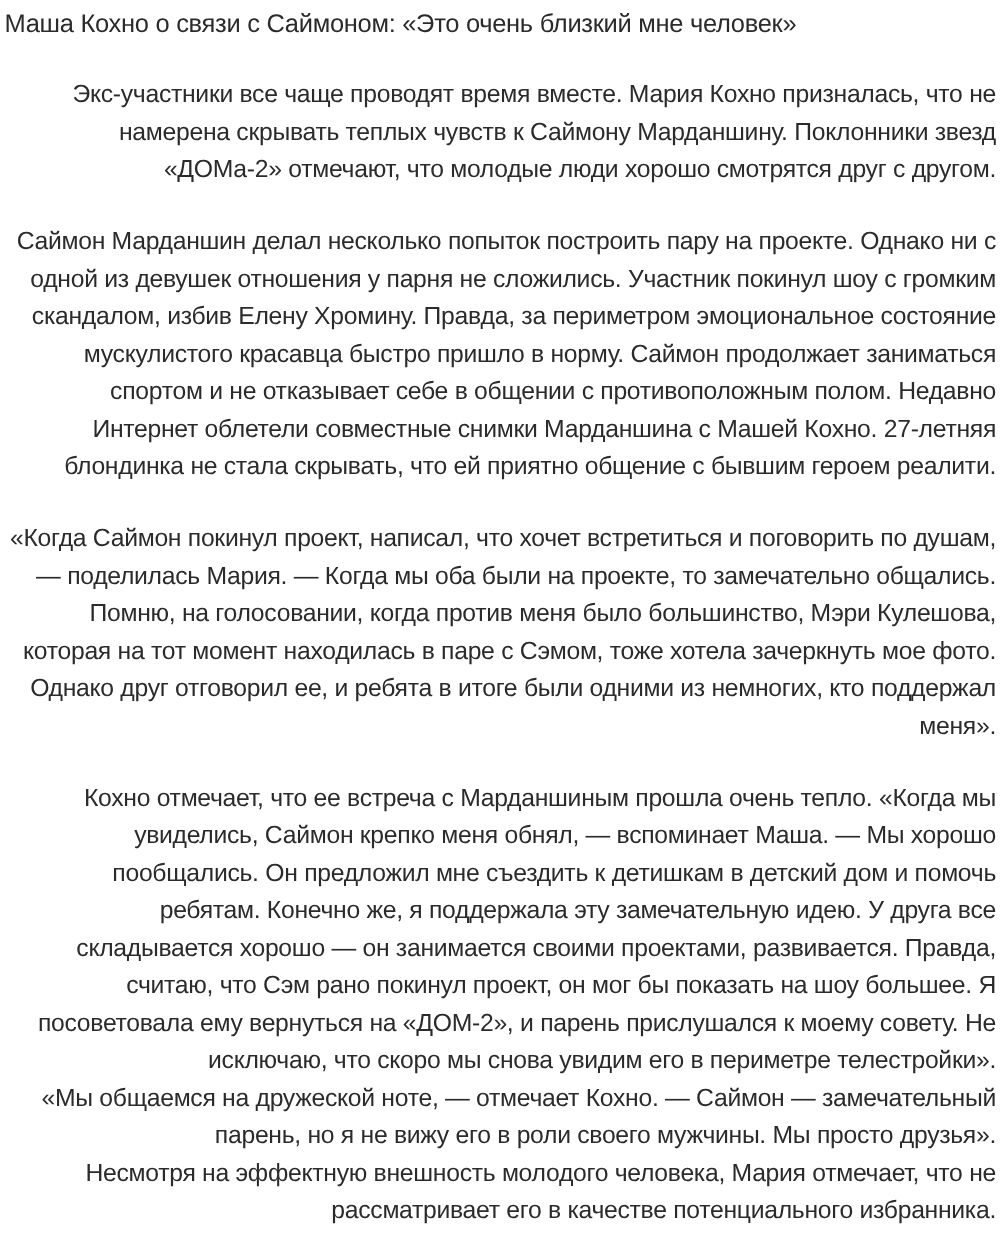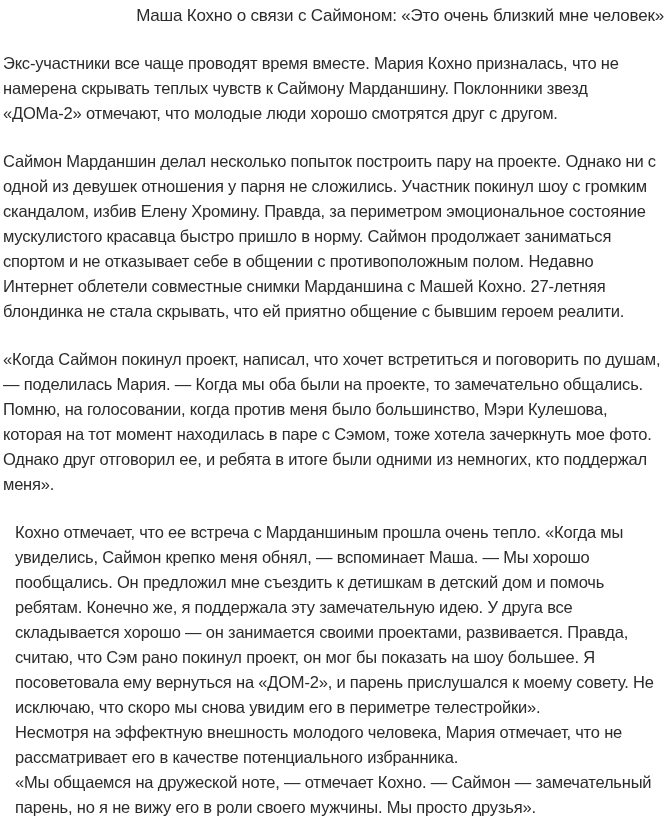--- a/index.html
+++ b/index.html
@@ -20,24 +20,24 @@
     color: #2b2b2b;
     font-size: 16.5px;
     line-height: 25px;
     letter-spacing: -0.2px;
   }
   .article-title {
     font-size: 17px;
     font-weight: 400;
     margin: 0 0 23px 0;
     color: #2b2b2b;
-    text-align: right;
   }
   .para {
     margin: 0 0 23px 0;
+    text-align: right;
   }
   
   .para.joined {
     margin-bottom: 0;
     margin-left: 12px;
   }
 </style>
 </head>
 <body>
 
@@ -45,16 +45,16 @@
   <h1 class="article-title">Маша Кохно о связи с Саймоном: «Это очень близкий мне человек»</h1>
 
   <p class="para">Экс-участники все чаще проводят время вместе. Мария Кохно призналась, что не намерена скрывать теплых чувств к Саймону Марданшину. Поклонники звезд «ДОМа-2» отмечают, что молодые люди хорошо смотрятся друг с другом.</p>
 
   <p class="para">Саймон Марданшин делал несколько попыток построить пару на проекте. Однако ни с одной из девушек отношения у парня не сложились. Участник покинул шоу с громким скандалом, избив Елену Хромину. Правда, за периметром эмоциональное состояние мускулистого красавца быстро пришло в норму. Саймон продолжает заниматься спортом и не отказывает себе в общении с противоположным полом. Недавно Интернет облетели совместные снимки Марданшина с Машей Кохно. 27-летняя блондинка не стала скрывать, что ей приятно общение с бывшим героем реалити.</p>
 
   <p class="para">«Когда Саймон покинул проект, написал, что хочет встретиться и поговорить по душам, — поделилась Мария. — Когда мы оба были на проекте, то замечательно общались. Помню, на голосовании, когда против меня было большинство, Мэри Кулешова, которая на тот момент находилась в паре с Сэмом, тоже хотела зачеркнуть мое фото. Однако друг отговорил ее, и ребята в итоге были одними из немногих, кто поддержал меня».</p>
 
   <p class="para joined">Кохно отмечает, что ее встреча с Марданшиным прошла очень тепло. «Когда мы увиделись, Саймон крепко меня обнял, — вспоминает Маша. — Мы хорошо пообщались. Он предложил мне съездить к детишкам в детский дом и помочь ребятам. Конечно же, я поддержала эту замечательную идею. У друга все складывается хорошо — он занимается своими проектами, развивается. Правда, считаю, что Сэм рано покинул проект, он мог бы показать на шоу большее. Я посоветовала ему вернуться на «ДОМ-2», и парень прислушался к моему совету. Не исключаю, что скоро мы снова увидим его в периметре телестройки».</p>
 
+  <p class="para joined">«Мы общаемся на дружеской ноте, — отмечает Кохно. — Саймон — замечательный парень, но я не вижу его в роли своего мужчины. Мы просто друзья».</p>
+
   <p class="para joined">Несмотря на эффектную внешность молодого человека, Мария отмечает, что не рассматривает его в качестве потенциального избранника.</p>
-
-  <p class="para joined">«Мы общаемся на дружеской ноте, — отмечает Кохно. — Саймон — замечательный парень, но я не вижу его в роли своего мужчины. Мы просто друзья».</p>
 </div>
 
 </body></html>

